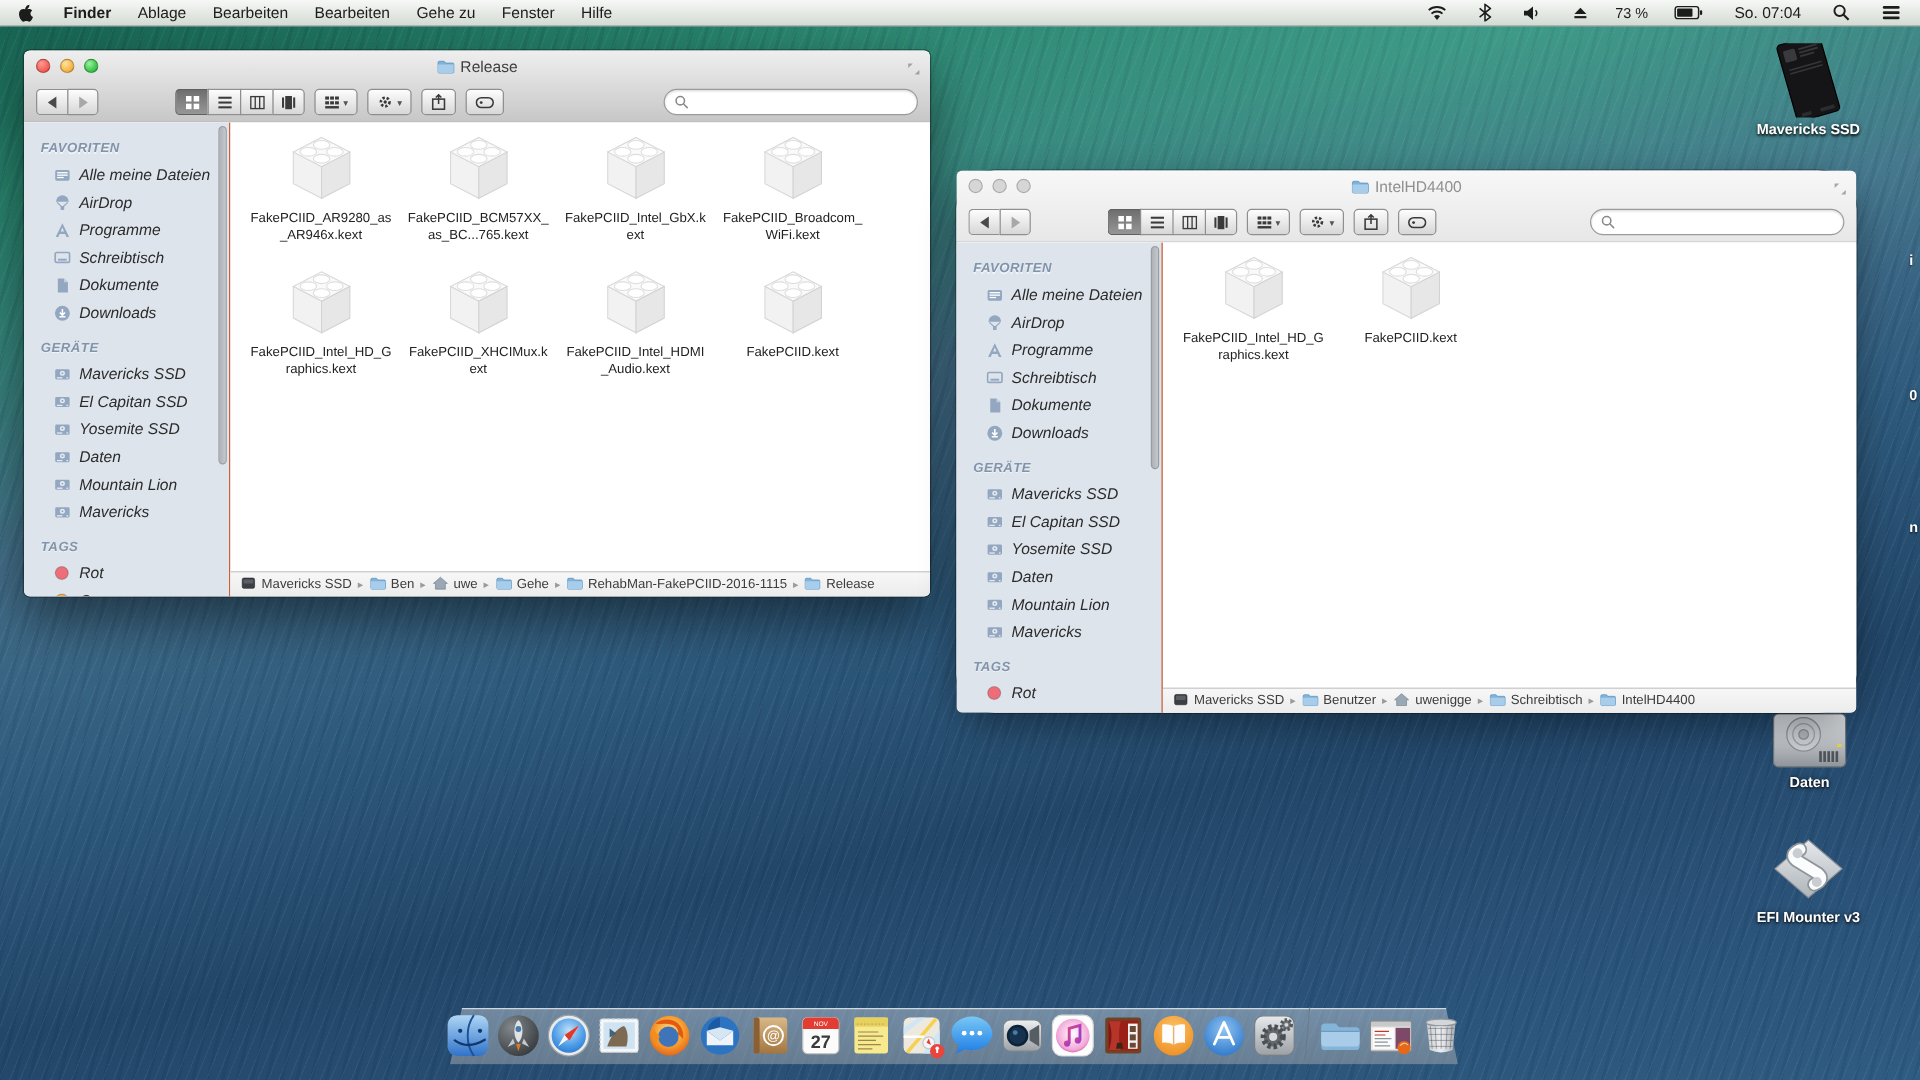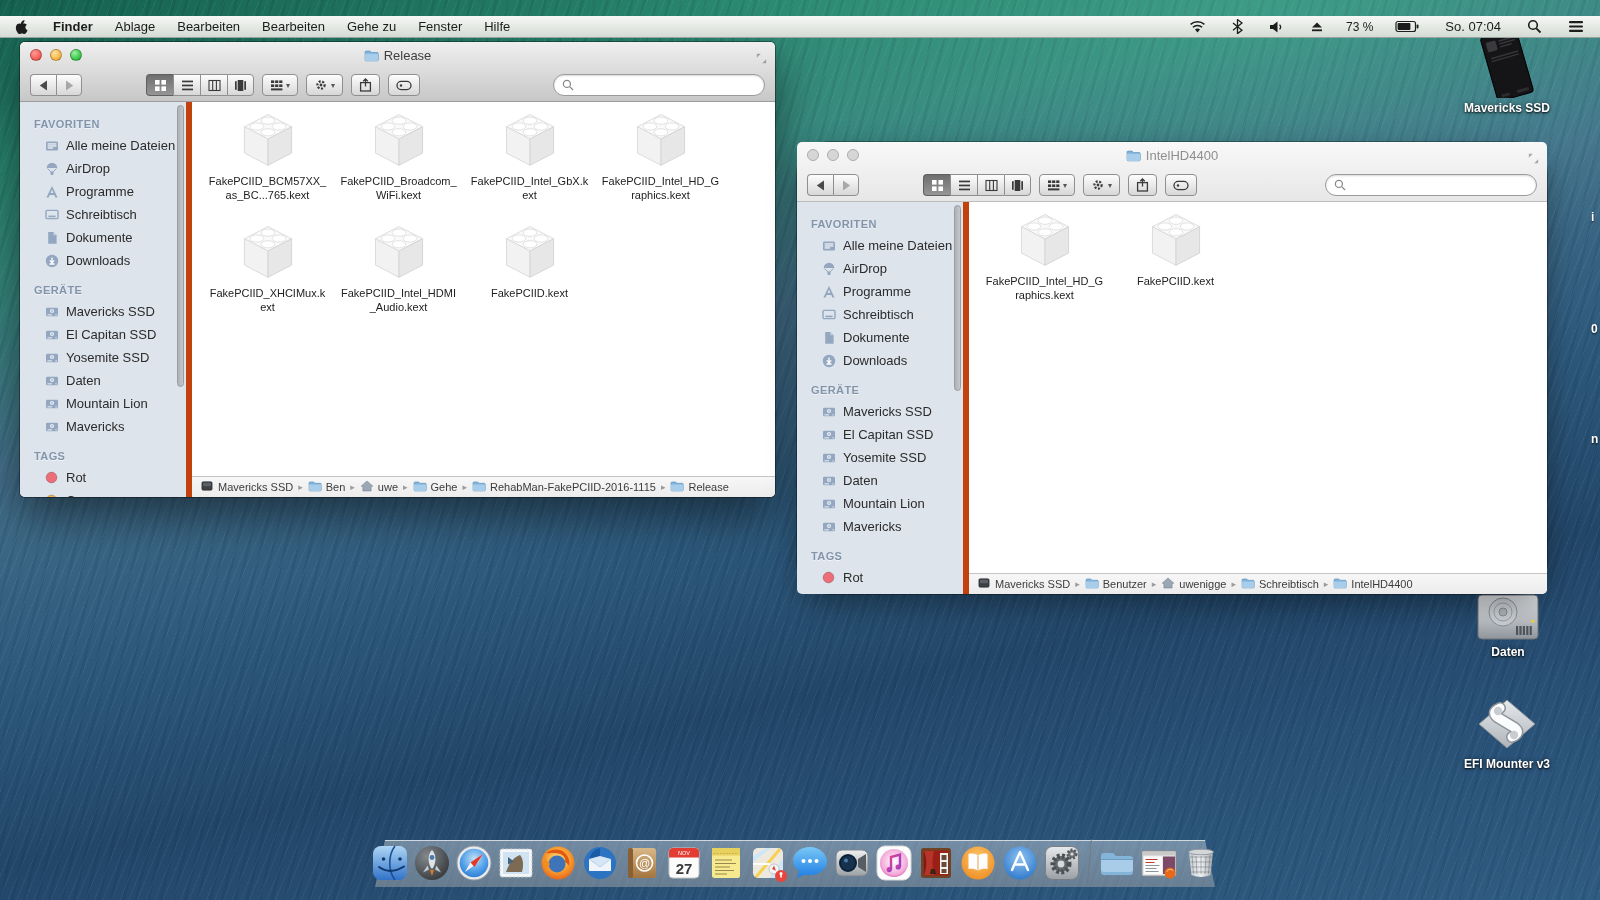--- a/index.html
+++ b/index.html
@@ -6,21 +6,21 @@
   *{box-sizing:border-box;-webkit-font-smoothing:antialiased;}
   .screen{position:relative;width:1600px;height:900px;overflow:hidden;
     font-family:"Liberation Sans","DejaVu Sans",sans-serif;
     background:
       radial-gradient(1100px 420px at 78% 0%, rgba(90,215,170,.28), transparent 62%),
       repeating-linear-gradient(112deg, rgba(255,255,255,.05) 0 1px, rgba(0,0,0,0) 1px 8px),
       repeating-linear-gradient(104deg, rgba(0,25,55,.09) 0 3px, rgba(0,0,0,0) 3px 12px),
       linear-gradient(168deg,#15604f 0%,#27836c 13%,#35857b 24%,#44708b 38%,#2e5a7c 54%,#224668 70%,#2a5278 85%,#2f5c82 100%);
   }
   
-  .menubar{position:absolute;left:0;top:16px;right:0;height:22px;display:flex;align-items:center;
+  .menubar{position:absolute;left:0;top:0;right:0;height:22px;display:flex;align-items:center;
     background:linear-gradient(#f6f8f5,#d4dbd4);border-bottom:1px solid rgba(40,60,50,.45);
     font-size:13px;color:#1c1c1c;z-index:50;}
   .menubar .apple{margin:0 14px 0 14px;display:flex;align-items:center;}
   .menu-left{display:flex;align-items:center;gap:0;}
   .menu-item{padding:0 11px;line-height:22px;}
   .menu-item.app{font-weight:bold;}
   .menu-right{margin-left:auto;display:flex;align-items:center;gap:18px;padding-right:12px;}
   .status-ic{display:flex;align-items:center;padding:0 4px;}
   .clock{font-size:13px;padding:0 4px;}
   .battery-label{font-size:12px;}
@@ -56,22 +56,22 @@
   .seg-group .tool-btn:first-child{border-radius:4px 0 0 4px;}
   .seg-group .tool-btn:last-child{border-radius:0 4px 4px 0;border-right:1px solid #8f8f8f;}
   .tool-btn.selected{background:linear-gradient(#6e6e6e,#969696);color:#fff;border-color:#5f5f5f;}
   .caret{font-size:8px;color:#555;margin-left:3px;}
   .search{margin-left:auto;width:212px;height:22px;border:1px solid #9b9b9b;border-radius:12px;
     background:#fff;display:flex;align-items:center;padding:0 8px;gap:4px;
     box-shadow:inset 0 1px 2px rgba(0,0,0,.15);}
   .search input{border:none;outline:none;flex:1;font-size:12px;background:transparent;min-width:0;}
   .win-body{position:absolute;top:60px;left:0;right:0;bottom:0;display:flex;
     border-radius:0 0 5px 5px;overflow:hidden;}
-  .sidebar{width:172px;background:#dde4ec;border-right:6px solid #c2410c;position:relative;
-    overflow:hidden;flex:none;}
+  .sidebar{width:172px;background:#dde4ec;border-right:1px solid #c2410c;position:relative;
+    overflow:hidden;flex:none;font-style:italic;}
   .sidebar-inner{padding:4px 0 0 0;}
   .sb-section{padding-top:8px;}
   .sb-head{font-size:11px;font-weight:bold;color:#8294ab;letter-spacing:.4px;
     padding:4px 0 4px 14px;text-shadow:0 1px 0 rgba(255,255,255,.6);}
   .sb-item{display:flex;align-items:center;gap:7px;height:23px;padding-left:24px;
     font-size:13px;color:#2b2b2b;white-space:nowrap;}
   .sb-item .ic{width:15px;display:flex;justify-content:center;flex:none;}
   .sidebar-scroll{position:absolute;right:2px;top:3px;width:7px;border-radius:4px;
     background:linear-gradient(90deg,#aeb1b6,#c4c7cc);border:1px solid #999da2;}
   .win-release .sidebar-scroll{height:282px;}
@@ -543,49 +543,63 @@
                     <polygon points="32,5 58,18.5 32,32 6,18.5" fill="#fafafa" stroke="#d8d8d8"></polygon>
                     <polygon points="6,18.5 32,32 32,61 6,47.5" fill="#f2f2f2" stroke="#d8d8d8"></polygon>
                     <polygon points="58,18.5 32,32 32,61 58,47.5" fill="#e7e7e7" stroke="#d3d3d3"></polygon>
                     <g fill="#ffffff" stroke="#dedede">
                       <ellipse cx="32" cy="11.8" rx="7.6" ry="4"></ellipse>
                       <ellipse cx="19.8" cy="18.2" rx="7.6" ry="4"></ellipse>
                       <ellipse cx="44.2" cy="18.2" rx="7.6" ry="4"></ellipse>
                       <ellipse cx="32" cy="24.6" rx="7.6" ry="4"></ellipse>
                     </g>
                   </svg></span>
-                <span class="label">FakePCIID_BCM57XX_as_BC...765.kext</span>
+                <span class="label">FakePCIID_AR9280_as_AR946x.kext</span>
               </div>
               <div class="file-cell">
                 <span><svg width="58" height="58" viewBox="0 0 64 64">
                     <polygon points="32,5 58,18.5 32,32 6,18.5" fill="#fafafa" stroke="#d8d8d8"></polygon>
                     <polygon points="6,18.5 32,32 32,61 6,47.5" fill="#f2f2f2" stroke="#d8d8d8"></polygon>
                     <polygon points="58,18.5 32,32 32,61 58,47.5" fill="#e7e7e7" stroke="#d3d3d3"></polygon>
                     <g fill="#ffffff" stroke="#dedede">
                       <ellipse cx="32" cy="11.8" rx="7.6" ry="4"></ellipse>
                       <ellipse cx="19.8" cy="18.2" rx="7.6" ry="4"></ellipse>
                       <ellipse cx="44.2" cy="18.2" rx="7.6" ry="4"></ellipse>
                       <ellipse cx="32" cy="24.6" rx="7.6" ry="4"></ellipse>
                     </g>
                   </svg></span>
-                <span class="label">FakePCIID_Broadcom_WiFi.kext</span>
+                <span class="label">FakePCIID_BCM57XX_as_BC...765.kext</span>
               </div>
               <div class="file-cell">
                 <span><svg width="58" height="58" viewBox="0 0 64 64">
                     <polygon points="32,5 58,18.5 32,32 6,18.5" fill="#fafafa" stroke="#d8d8d8"></polygon>
                     <polygon points="6,18.5 32,32 32,61 6,47.5" fill="#f2f2f2" stroke="#d8d8d8"></polygon>
                     <polygon points="58,18.5 32,32 32,61 58,47.5" fill="#e7e7e7" stroke="#d3d3d3"></polygon>
                     <g fill="#ffffff" stroke="#dedede">
                       <ellipse cx="32" cy="11.8" rx="7.6" ry="4"></ellipse>
                       <ellipse cx="19.8" cy="18.2" rx="7.6" ry="4"></ellipse>
                       <ellipse cx="44.2" cy="18.2" rx="7.6" ry="4"></ellipse>
                       <ellipse cx="32" cy="24.6" rx="7.6" ry="4"></ellipse>
                     </g>
                   </svg></span>
                 <span class="label">FakePCIID_Intel_GbX.kext</span>
+              </div>
+              <div class="file-cell">
+                <span><svg width="58" height="58" viewBox="0 0 64 64">
+                    <polygon points="32,5 58,18.5 32,32 6,18.5" fill="#fafafa" stroke="#d8d8d8"></polygon>
+                    <polygon points="6,18.5 32,32 32,61 6,47.5" fill="#f2f2f2" stroke="#d8d8d8"></polygon>
+                    <polygon points="58,18.5 32,32 32,61 58,47.5" fill="#e7e7e7" stroke="#d3d3d3"></polygon>
+                    <g fill="#ffffff" stroke="#dedede">
+                      <ellipse cx="32" cy="11.8" rx="7.6" ry="4"></ellipse>
+                      <ellipse cx="19.8" cy="18.2" rx="7.6" ry="4"></ellipse>
+                      <ellipse cx="44.2" cy="18.2" rx="7.6" ry="4"></ellipse>
+                      <ellipse cx="32" cy="24.6" rx="7.6" ry="4"></ellipse>
+                    </g>
+                  </svg></span>
+                <span class="label">FakePCIID_Broadcom_WiFi.kext</span>
               </div>
               <div class="file-cell">
                 <span><svg width="58" height="58" viewBox="0 0 64 64">
                     <polygon points="32,5 58,18.5 32,32 6,18.5" fill="#fafafa" stroke="#d8d8d8"></polygon>
                     <polygon points="6,18.5 32,32 32,61 6,47.5" fill="#f2f2f2" stroke="#d8d8d8"></polygon>
                     <polygon points="58,18.5 32,32 32,61 58,47.5" fill="#e7e7e7" stroke="#d3d3d3"></polygon>
                     <g fill="#ffffff" stroke="#dedede">
                       <ellipse cx="32" cy="11.8" rx="7.6" ry="4"></ellipse>
                       <ellipse cx="19.8" cy="18.2" rx="7.6" ry="4"></ellipse>
                       <ellipse cx="44.2" cy="18.2" rx="7.6" ry="4"></ellipse>

